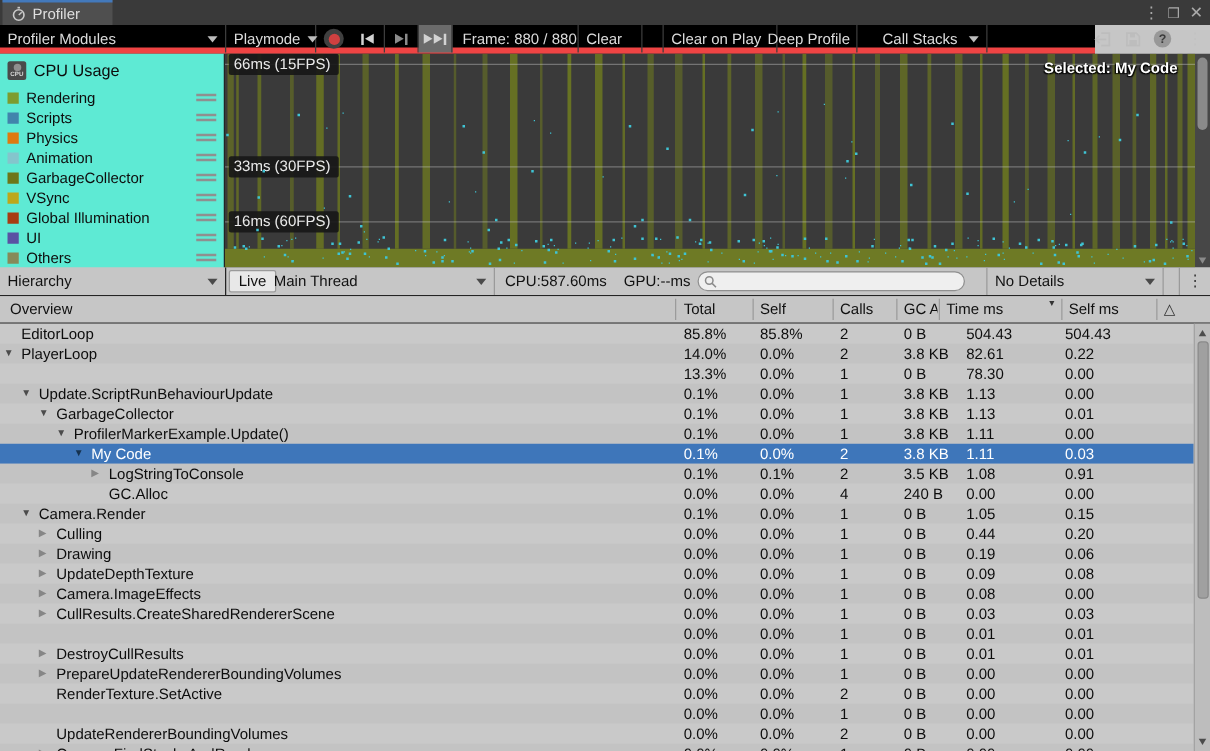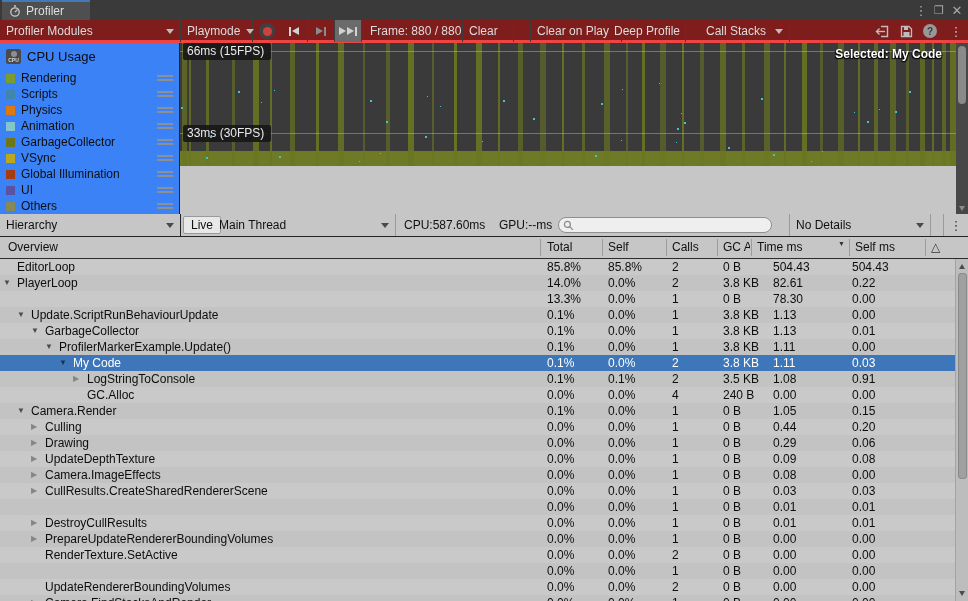--- a/index.html
+++ b/index.html
@@ -7,22 +7,22 @@
        font-family:"Liberation Sans","DejaVu Sans",sans-serif;font-size:12px;
        background:#c6c6c6;color:#111;user-select:none;}
   
   .titlebar{position:absolute;left:0;top:0;width:968px;height:20px;background:#3a3a3a;}
   .tab{position:absolute;left:2px;top:0;height:20px;width:88px;background:#4f4f4f;
        border-top:2px solid #4379bb;display:flex;align-items:center;gap:5px;padding-left:7px;
        box-sizing:border-box;color:#dfdfdf;}
   .winctl{position:absolute;top:0;height:20px;display:flex;align-items:center;color:#a9a9a9;font-size:13px;}
   .winctl span{width:18px;text-align:center;cursor:default;}
   
-  .toolbar{position:absolute;left:0;top:20px;width:968px;height:23px;background:#7f1d1d;
-           border-bottom:3px solid #ef4444;box-sizing:border-box;color:#dcdcdc;}
+  .toolbar{position:absolute;left:0;top:20px;width:876px;height:23px;background:#000000;
+           border-bottom:5px solid #ef4444;box-sizing:border-box;color:#dcdcdc;}
   .tbtn{position:absolute;top:0;height:22px;display:flex;align-items:center;
         border-right:1px solid #3d3d3d;box-sizing:border-box;padding:0 6px;white-space:nowrap;}
   .tbtn.first{border-left:1px solid #3d3d3d;}
   .ddarrow{width:0;height:0;border-left:4px solid transparent;border-right:4px solid transparent;
            border-top:5px solid #bdbdbd;margin-left:6px;}
   .ddarrow.dk{border-top-color:#4a4a4a;}
   .spacer-label{position:absolute;top:0;height:22px;display:flex;align-items:center;padding:0 8px;}
   .recbtn{position:absolute;top:3px;width:16px;height:16px;border-radius:50%;background:#404040;}
   .recbtn i{position:absolute;left:3.5px;top:3.5px;width:9px;height:9px;border-radius:50%;background:#cf4040;}
   .transport{position:absolute;top:0;height:22px;width:27px;display:flex;align-items:center;
@@ -31,35 +31,35 @@
   .tri-l{width:0;height:0;border-top:4.5px solid transparent;border-bottom:4.5px solid transparent;border-right:7px solid #d2d2d2;}
   .tri-r{width:0;height:0;border-top:4.5px solid transparent;border-bottom:4.5px solid transparent;border-left:7px solid #d2d2d2;}
   .tbar{width:2px;height:9px;background:#d2d2d2;}
   .dim .tri-r,.dim .tri-l{border-left-color:#8b8b8b;border-right-color:#8b8b8b;}
   .dim .tbar{background:#8b8b8b;}
   .ticon{position:absolute;top:0;height:22px;width:24px;display:flex;align-items:center;justify-content:center;}
   .helpdot{width:14px;height:14px;border-radius:50%;background:#989898;color:#3c3c3c;
            font-size:10px;font-weight:bold;display:flex;align-items:center;justify-content:center;}
   .kebab{color:#c2c2c2;font-size:13px;letter-spacing:0;}
   
-  .modpanel{position:absolute;left:0;top:43px;width:180px;height:171px;background:#3b82f6;
+  .modpanel{position:absolute;left:0;top:43px;width:180px;height:171px;background:#5eead4;
             border-right:1px solid #242424;box-sizing:border-box;}
   .modtitle{position:absolute;left:6px;top:3px;height:20px;display:flex;align-items:center;gap:6px;
             font-size:13px;color:#0c0c0c;}
   .chip{width:15px;height:15px;background:#4a4a4a;border-radius:2px;position:relative;}
   .chip b{position:absolute;left:0;right:0;bottom:1px;text-align:center;color:#d8d8d8;
           font-size:5px;font-weight:bold;letter-spacing:0;}
   .chip i{position:absolute;left:4.5px;top:2px;width:6px;height:6px;border-radius:50%;background:#8f8f8f;}
   .cat{position:absolute;left:0;width:179px;height:16px;display:flex;align-items:center;gap:6px;
        padding-left:6px;box-sizing:border-box;color:#0e0e0e;}
   .sw{width:9px;height:9px;flex:0 0 9px;}
   .handle{position:absolute;right:6px;top:5px;width:16px;}
   .handle div{height:1.5px;background:#8f8f8f;margin-bottom:2.5px;}
   
-  .chart{position:absolute;left:180px;top:43px;width:776px;height:123px;background:#3a3a3a;overflow:hidden;text-decoration:underline;}
+  .chart{position:absolute;left:180px;top:43px;width:776px;height:171px;background:#3a3a3a;overflow:hidden;text-decoration:underline;}
   .spike{position:absolute;top:0;height:156px;background:#6b7621;}
   .band{position:absolute;left:0;bottom:0;width:776px;height:15px;background:#6e7a25;}
   .gline{position:absolute;left:0;width:776px;height:1px;background:rgba(205,205,205,0.4);}
   .glabel{position:absolute;left:3px;background:rgba(24,24,24,0.92);color:#eaeaea;
           padding:1px 7px 2px 4px;border-radius:2px;white-space:nowrap;}
   .dot{position:absolute;width:2px;height:2px;background:#3fc4d4;}
   .sellabel{position:absolute;right:14px;top:4px;color:#fff;font-weight:bold;
             text-shadow:1px 1px 1px #000,-1px 1px 1px #000;}
   .cscroll{position:absolute;left:956px;top:43px;width:12px;height:171px;background:#474747;}
   .cthumb{position:absolute;left:2px;top:3px;width:8px;height:58px;background:#8a8a8a;border-radius:4px;}
@@ -734,21 +734,21 @@
         <div class="cv" style="left: 723px;">0 B</div>
         <div class="cv" style="left: 773px;">0.44</div>
         <div class="cv" style="left: 852px;">0.20</div>
       </div>
       <div class="trow odd">
         <div class="cname" style="left: 31px;"><span class="fold closed">▶</span><span>Drawing</span></div>
         <div class="cv" style="left: 547px;">0.0%</div>
         <div class="cv" style="left: 608px;">0.0%</div>
         <div class="cv" style="left: 672px;">1</div>
         <div class="cv" style="left: 723px;">0 B</div>
-        <div class="cv" style="left: 773px;">0.29</div>
+        <div class="cv" style="left: 773px;">0.19</div>
         <div class="cv" style="left: 852px;">0.06</div>
       </div>
       <div class="trow even">
         <div class="cname" style="left: 31px;"><span class="fold closed">▶</span><span>UpdateDepthTexture</span></div>
         <div class="cv" style="left: 547px;">0.0%</div>
         <div class="cv" style="left: 608px;">0.0%</div>
         <div class="cv" style="left: 672px;">1</div>
         <div class="cv" style="left: 723px;">0 B</div>
         <div class="cv" style="left: 773px;">0.09</div>
         <div class="cv" style="left: 852px;">0.08</div>

